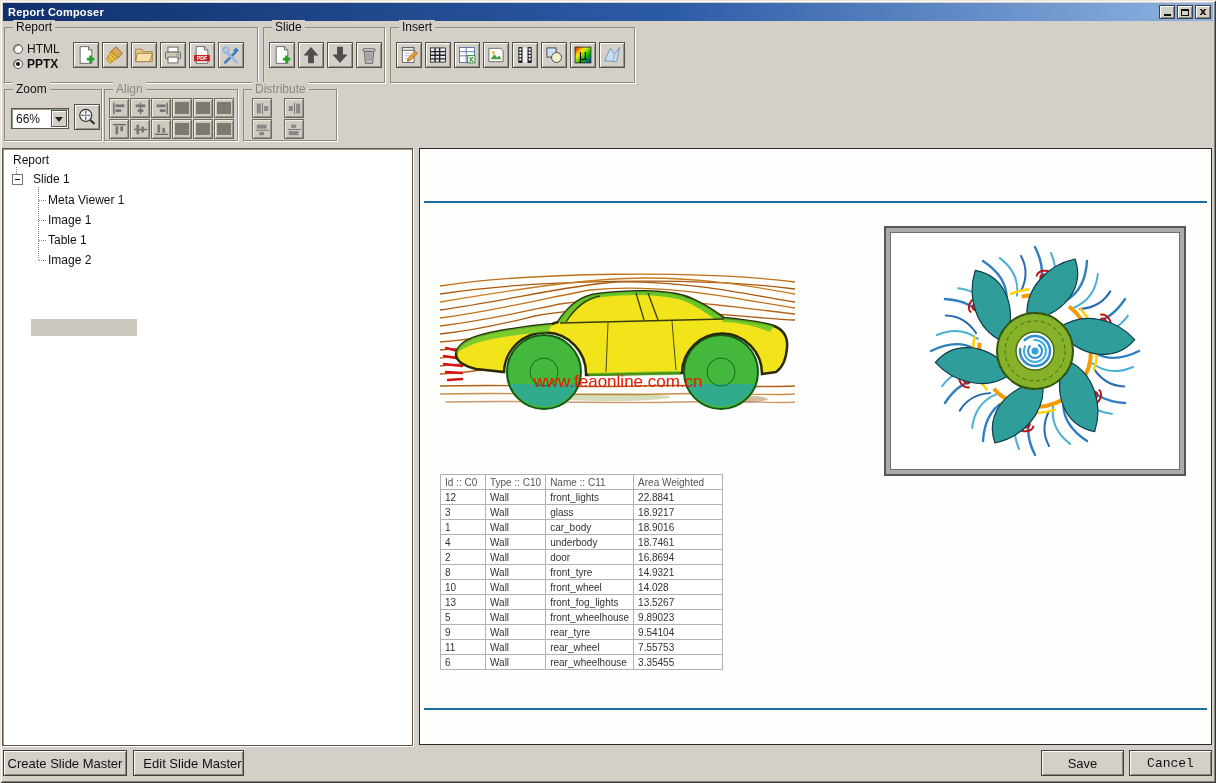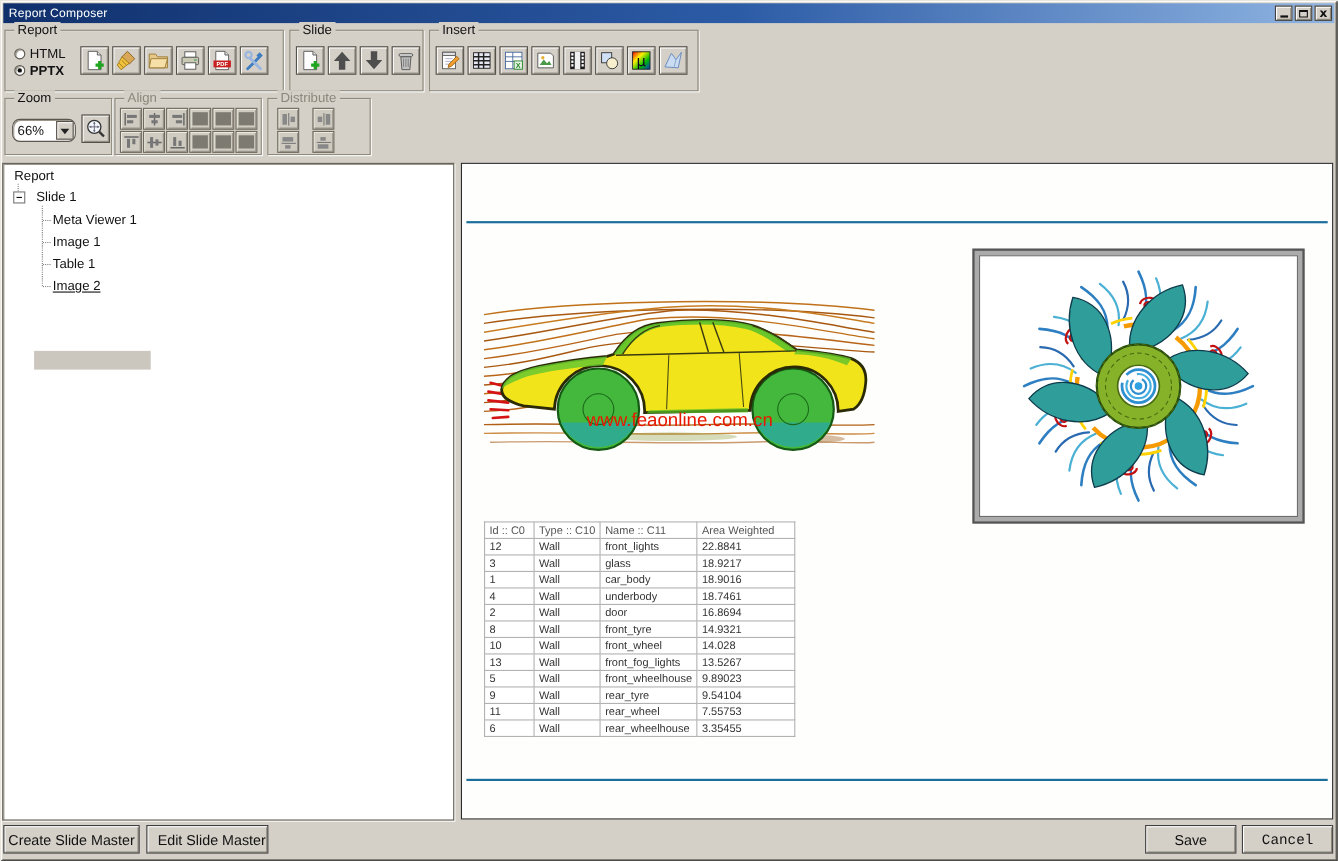--- a/index.html
+++ b/index.html
@@ -8,21 +8,21 @@
     background:#d4d0c8;font-family:"Liberation Sans",sans-serif;
     box-shadow:inset 1px 1px 0 #e9e5dd, inset -1px -1px 0 #3a3a3a,
                inset 2px 2px 0 #fdfcfa, inset -2px -2px 0 #828078;
     cursor:default; -webkit-user-select:none;user-select:none;
   }
   .titlebar{
     position:absolute;left:3px;top:3px;right:3px;height:18px;
     background:linear-gradient(90deg,#10306c 0%,#2c5ba6 55%,#8fb4e2 100%);
     display:flex;align-items:center;padding-left:5px;box-sizing:border-box;
   }
-  .title{color:#fff;font-size:11px;font-weight:normal;letter-spacing:.2px;}
+  .title{color:#fff;font-size:11px;font-weight:bold;letter-spacing:.2px;}
   .winbtns{position:absolute;right:2px;top:2px;display:flex;gap:2px;}
   .wbtn{width:16px;height:14px;background:#d4d0c8;border:1px solid #404040;
     box-shadow:inset 1px 1px 0 #fff, inset -1px -1px 0 #8a8678;
     display:flex;align-items:center;justify-content:center;box-sizing:border-box;}
   .g-min{width:7px;height:2px;background:#111;margin-top:6px;}
   .g-max{width:8px;height:7px;border:1px solid #111;border-top-width:2px;box-sizing:border-box;}
   .g-close{font-size:11px;font-weight:bold;color:#111;line-height:10px;font-family:"DejaVu Sans",sans-serif;}
   
   .group{position:absolute;border:1px solid #8e8a7c;box-shadow:1px 1px 0 #ffffff, inset 1px 1px 0 #ffffff22;}
   .group-label{position:absolute;top:-8px;left:8px;background:#d4d0c8;padding:0 3px;font-size:12px;color:#111;}
@@ -248,21 +248,21 @@
   <div class="tbtn" style="left:208px;top:14px;">
     <svg viewBox="0 0 24 24">
         <path d="M3 19L10 4l5 7 6-8-3.5 17z" fill="#cadcf2" stroke="#6688bb"></path>
         <path d="M10 4l5 7-2 8" fill="none" stroke="#88a6cc"></path>
       </svg>
   </div>
 </div>
 
 <div class="group" style="left:4px;top:89px;width:96px;height:50px;">
   <span class="group-label">Zoom</span>
-  <div class="combo" style="left:6px;top:18px;border-radius:7px;">
+  <div class="combo" style="left:6px;top:18px;">
     <span class="combo-val">66%</span>
     <span class="combo-dd"></span>
   </div>
   <div class="tbtn" style="left:69px;top:14px;">
     <svg viewBox="0 0 24 24">
         <circle cx="10.5" cy="10" r="7.2" fill="#f3f6fb" stroke="#333" stroke-width="1.4"></circle>
         <path d="M10.5 4.5v11M5 10h11" stroke="#667" stroke-width="1"></path>
         <path d="M10.5 4.5l-1.4 2.2h2.8zM10.5 15.5l-1.4-2.2h2.8zM5 10l2.2-1.4v2.8zM16 10l-2.2-1.4v2.8z" fill="#667"></path>
         <path d="M16 15.5l5 5" stroke="#333" stroke-width="2.6"></path>
       </svg>
@@ -372,21 +372,21 @@
   <span class="expander" style="left:9px;top:25px;"></span>
   <span class="tree-item" style="left:30px;top:23px;">Slide 1</span>
   <div class="dot-v" style="left:35px;top:38px;height:73px;"></div>
   <div class="dot-h" style="left:36px;top:51px;width:7px;"></div>
   <div class="dot-h" style="left:36px;top:71px;width:7px;"></div>
   <div class="dot-h" style="left:36px;top:91px;width:7px;"></div>
   <div class="dot-h" style="left:36px;top:111px;width:7px;"></div>
   <span class="tree-item" style="left:45px;top:44px;">Meta Viewer 1</span>
   <span class="tree-item" style="left:45px;top:64px;">Image 1</span>
   <span class="tree-item" style="left:45px;top:84px;">Table 1</span>
-  <span class="tree-item" style="left:45px;top:104px;text-decoration:underline;">Image 2</span>
+  <span class="tree-item" style="left:45px;top:104px;">Image 2</span>
 </div>
 
 <div class="slide-panel">
   <div class="hline" style="top:52px;"></div>
   <div class="hline" style="top:559px;"></div>
 
   <svg style="position:absolute;left:20px;top:107px;" width="355" height="157" viewBox="0 0 355 157">
     <g fill="none" stroke-linecap="round" stroke-width="1.3">
       <path d="M0,30 C90,16 260,14 355,26" stroke="#c07018"></path>
       <path d="M0,38 C90,24 255,20 355,33" stroke="#a85810"></path>

